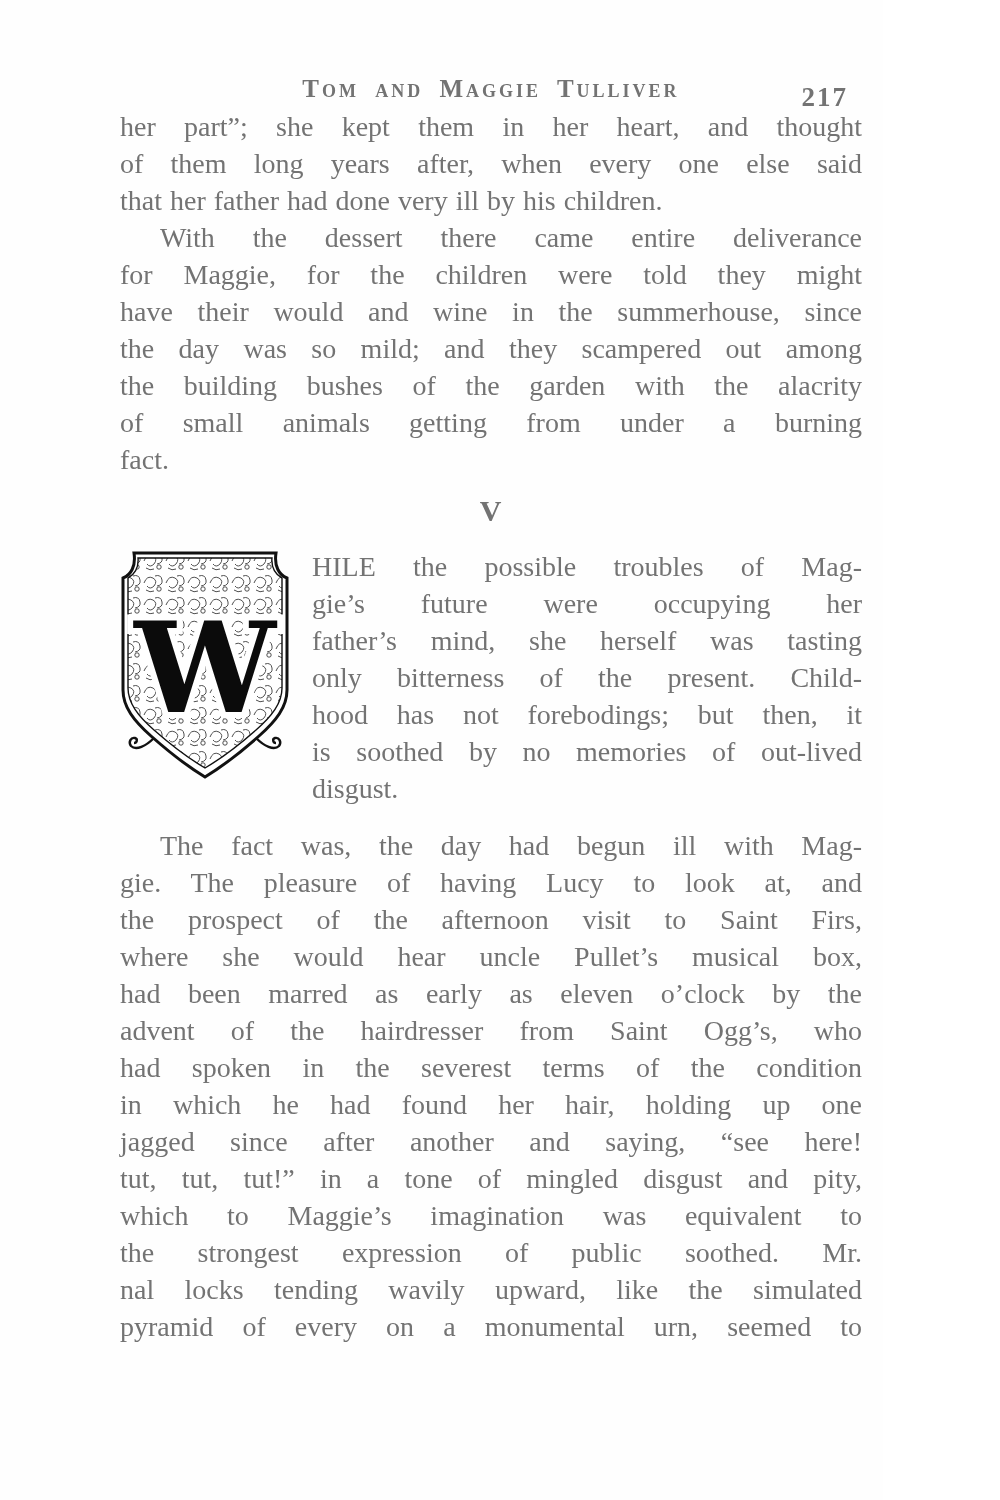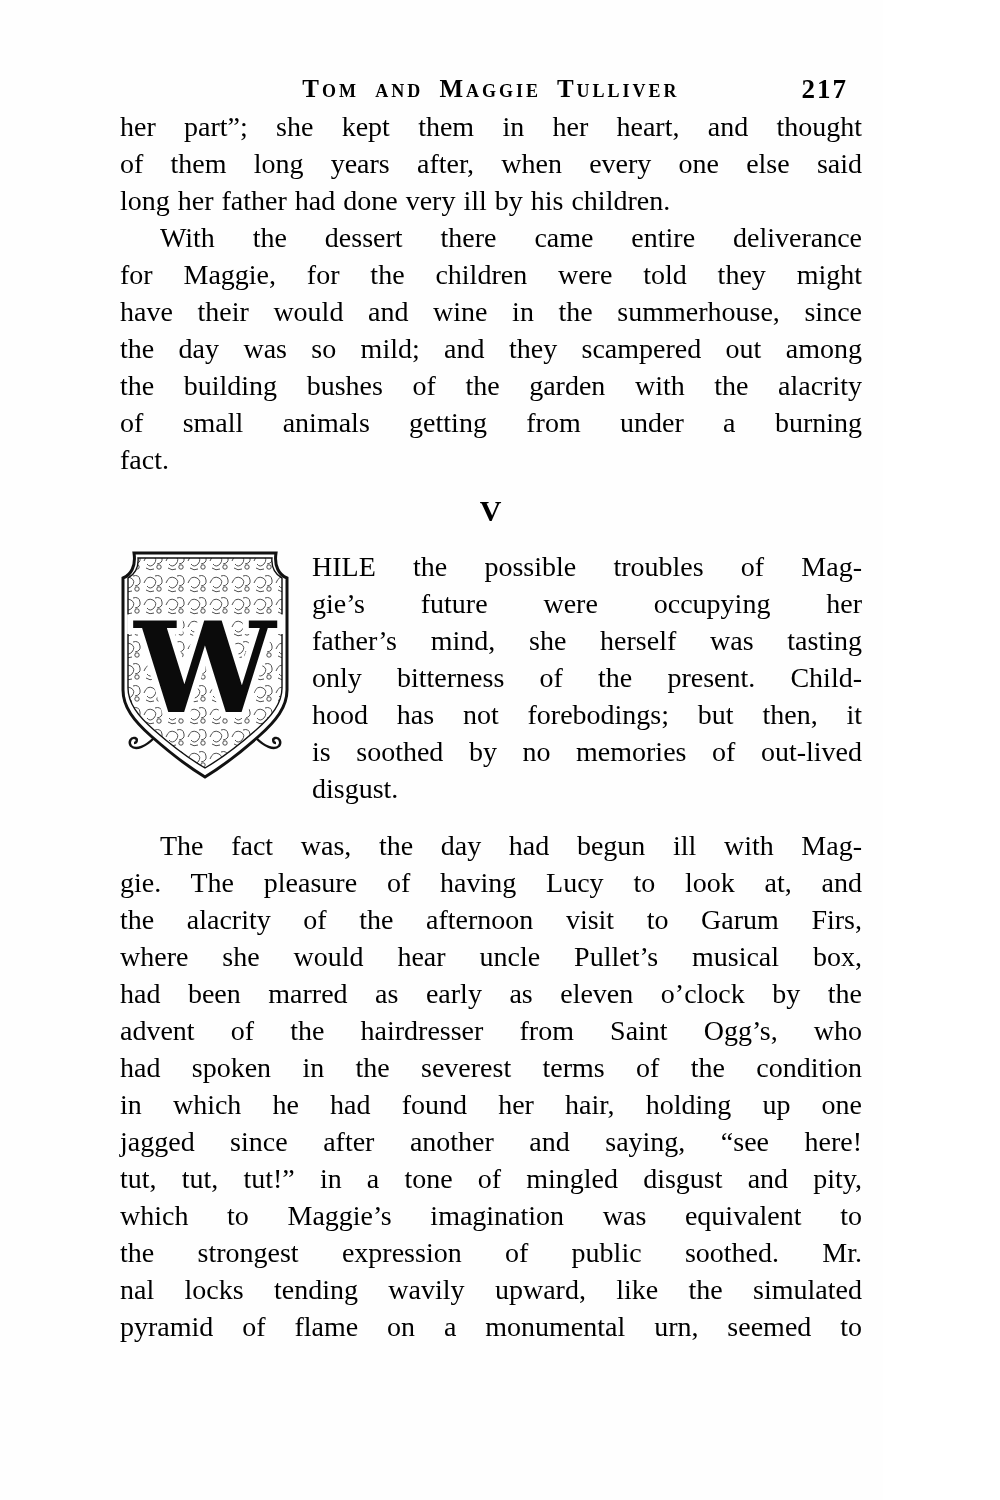--- a/index.html
+++ b/index.html
@@ -7,21 +7,21 @@
     padding: 0;
     background: #ffffff;
   }
   .page {
     position: relative;
     width: 883px;
     height: 1500px;
     background: #fefefe;
     overflow: hidden;
     font-family: "Liberation Serif", "DejaVu Serif", serif;
-    color: #000000;
+    color: #737373;
   }
   .content {
     position: absolute;
     left: 120px;
     top: 70px;
     width: 742px;
   }
   
   .header {
     position: relative;
@@ -32,21 +32,21 @@
     font-variant: small-caps;
     font-weight: 700;
     font-size: 25px;
     letter-spacing: 3px;
     word-spacing: 7px;
     line-height: 38px;
   }
   .page-number {
     position: absolute;
     right: 14px;
-    top: 0;
+    top: 8px;
     font-size: 27px;
     font-weight: 700;
     line-height: 38px;
     letter-spacing: 2px;
   }
   
   .para {
     font-size: 28px;
     line-height: 37px;
     word-spacing: 1px;
@@ -88,21 +88,21 @@
   <div class="content">
 
     <div class="header">
       <div class="running-title">Tom and Maggie Tulliver</div>
       <div class="page-number">217</div>
     </div>
 
     <div class="para p1" data-last="left">
         <div class="line">her part”; she kept them in her heart, and thought</div>
         <div class="line">of them long years after, when every one else said</div>
-        <div class="line">long her father had done very ill by his children.</div>
+        <div class="line">that her father had done very ill by his children.</div>
       </div>
 
     <div class="para indent p2" data-last="left">
         <div class="line">With the dessert there came entire deliverance</div>
         <div class="line">for Maggie, for the children were told they might</div>
         <div class="line">have their would and wine in the summerhouse, since</div>
         <div class="line">the day was so mild; and they scampered out among</div>
         <div class="line">the building bushes of the garden with the alacrity</div>
         <div class="line">of small animals getting from under a burning</div>
         <div class="line">fact.</div>
@@ -137,28 +137,28 @@
         <div class="line">father’s mind, she herself was tasting</div>
         <div class="line">only bitterness of the present.  Child-</div>
         <div class="line">hood has not forebodings; but then, it</div>
         <div class="line">is soothed by no memories of out-lived</div>
         <div class="line">disgust.</div>
       </div>
 
     <div class="para indent p3" data-last="justify">
         <div class="line">The fact was, the day had begun ill with Mag-</div>
         <div class="line">gie.  The pleasure of having Lucy to look at, and</div>
-        <div class="line">the alacrity of the afternoon visit to Garum Firs,</div>
+        <div class="line">the prospect of the afternoon visit to Saint Firs,</div>
         <div class="line">where she would hear uncle Pullet’s musical box,</div>
         <div class="line">had been marred as early as eleven o’clock by the</div>
         <div class="line">advent of the hairdresser from Saint Ogg’s, who</div>
         <div class="line">had spoken in the severest terms of the condition</div>
         <div class="line">in which he had found her hair, holding up one</div>
         <div class="line">jagged since after another and saying, “see here!</div>
         <div class="line">tut, tut, tut!” in a tone of mingled disgust and pity,</div>
         <div class="line">which to Maggie’s imagination was equivalent to</div>
         <div class="line">the strongest expression of public soothed.  Mr.</div>
         <div class="line">nal locks tending wavily upward, like the simulated</div>
-        <div class="line">pyramid of flame on a monumental urn, seemed to</div>
+        <div class="line">pyramid of every on a monumental urn, seemed to</div>
       </div>
 
   </div>
 </div>
 
 </body></html>

